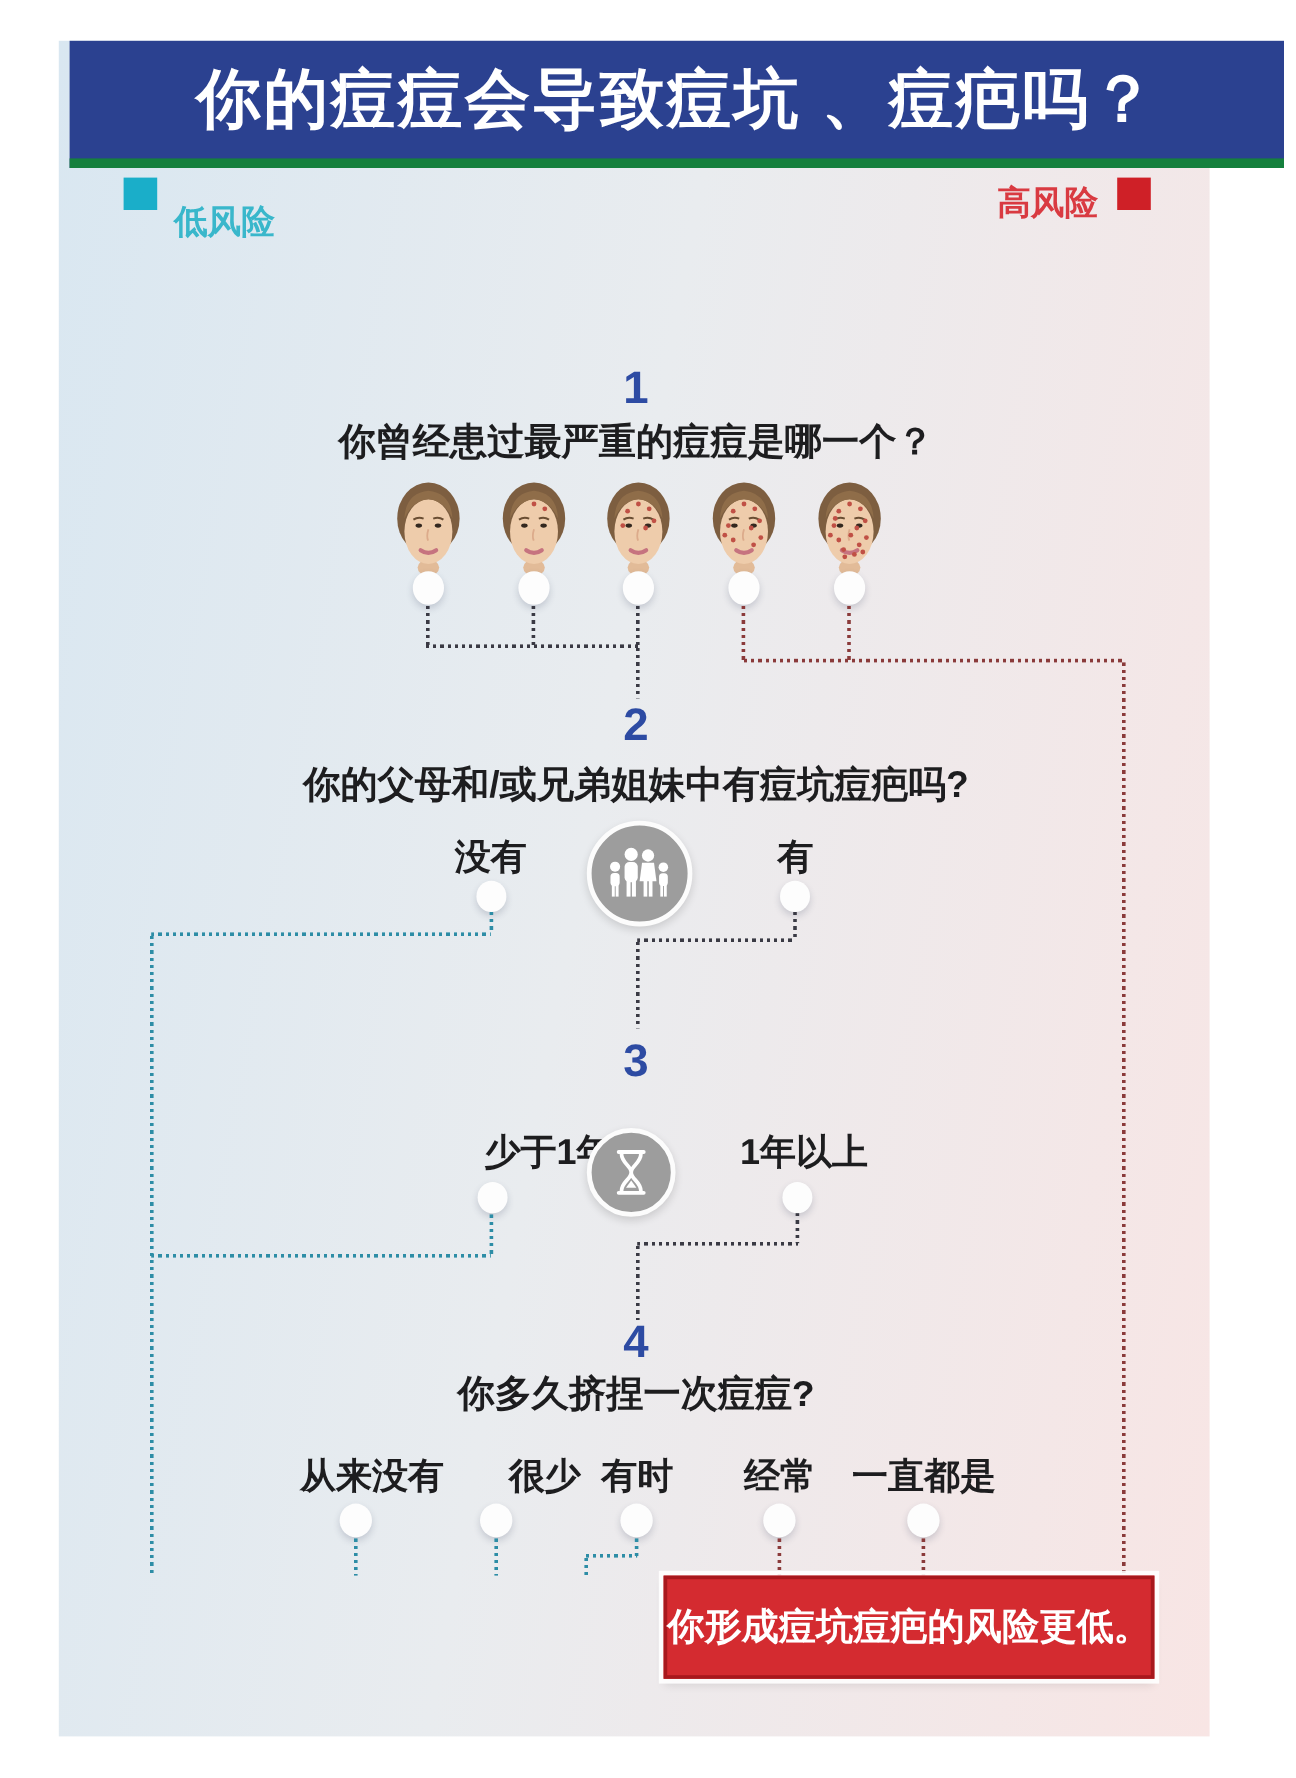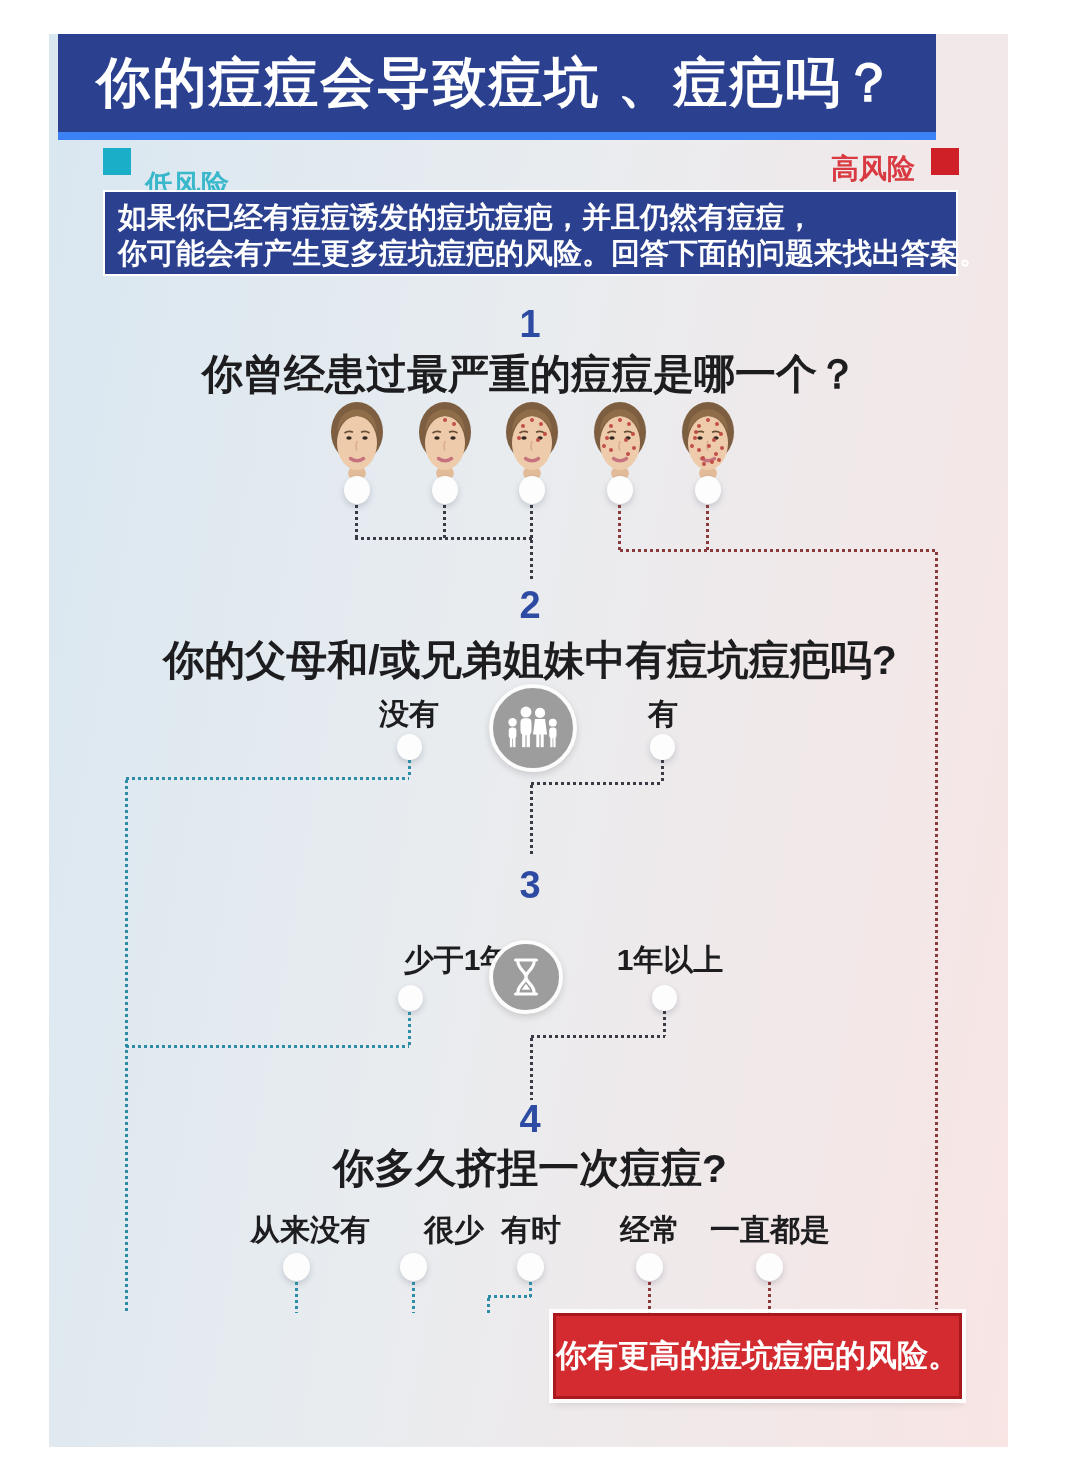--- a/index.html
+++ b/index.html
@@ -1,32 +1,32 @@
 <!DOCTYPE html>
 <html style="--header_blue: #2b4190; --number_blue: #2d4ba3; --low_teal: #1494be; --high_red: #d42b30; --legend_teal: #1aaec9; --legend_teal_text: #39b7cb; --legend_red: #cf2027; --legend_red_text: #d93a41; --line_teal: #2d8da6; --line_dark: #3a3a44; --line_maroon: #8a3a3a; --icon_gray: #9d9d9d;"><head>
 <meta charset="utf-8">
 <style>
   html,body{margin:0;padding:0;background:#fff;}
   .canvas{position:relative;width:1080px;height:1482px;background:#ffffff;overflow:hidden;
           font-family:"Liberation Sans","DejaVu Sans",sans-serif;}
   .bg-panel{position:absolute;left:49px;top:34px;width:959px;height:1413px;
             background:linear-gradient(100deg,#d9e7f1 0%,#e9ecef 46%,#f8e5e4 100%);}
-  .header-bar{position:absolute;left:58px;top:34px;width:878px;height:98px;
-              background:var(--header_blue);border-bottom:8px solid #3b82f6;
+  .header-bar{position:absolute;left:58px;top:34px;width:1012px;height:98px;
+              background:var(--header_blue);border-bottom:8px solid #15803d;
               display:flex;align-items:center;justify-content:center;}
   .main-title{color:#fff;font-size:54px;font-weight:bold;letter-spacing:2px;white-space:nowrap;}
   .legend-square{position:absolute;width:28px;height:27px;}
   .legend-label{position:absolute;font-size:28px;font-weight:bold;white-space:nowrap;}
   .intro-box{position:absolute;left:103px;top:190px;width:855px;height:86px;box-sizing:border-box;
              background:var(--header_blue);border:2px solid #ffffff;padding:7px 0 0 13px;}
   .intro-line{color:#fff;font-size:29px;font-weight:bold;line-height:36px;white-space:nowrap;}
   .qnum{position:absolute;width:120px;text-align:center;color:var(--number_blue);
         font-size:38px;font-weight:bold;}
   .question{position:absolute;left:0;width:1060px;text-align:center;color:#1d1d1f;
-            font-size:41px;font-weight:bold;white-space:nowrap;}
+            font-size:31px;font-weight:bold;white-space:nowrap;}
   .ans{position:absolute;transform:translateX(-50%);font-size:30px;font-weight:bold;
        color:#1d1d1f;white-space:nowrap;}
   .opt-circle{position:absolute;background:#fdfdfd;border-radius:50%;
               box-shadow:0 3px 6px rgba(50,60,90,.20);}
   .c26{width:26px;height:28px;} .c25{width:25px;height:26px;} .c27{width:27px;height:28px;}
   .face-slot{position:absolute;top:396px;width:66px;height:84px;}
   .icon-circle{position:absolute;border-radius:50%;background:var(--icon_gray);
                border:4px solid #fcfcfc;box-sizing:border-box;
                box-shadow:0 3px 7px rgba(0,0,0,.14);
                display:flex;align-items:center;justify-content:center;}
@@ -50,24 +50,20 @@
 
   <div class="header-bar">
     <div class="main-title">你的痘痘会导致痘坑 、痘疤吗？</div>
   </div>
 
   <div class="legend-square" style="left:103px;top:148px;background:var(--legend_teal);"></div>
   <div class="legend-label" style="left:145px;top:150px;color:var(--legend_teal_text);margin-top:16px;">低风险</div>
   <div class="legend-label" style="left:831px;top:150px;color:var(--legend_red_text);">高风险</div>
   <div class="legend-square" style="left:931px;top:148px;background:var(--legend_red);"></div>
 
-  <div class="intro-box">
-    <div class="intro-line">如果你已经有痘痘诱发的痘坑痘疤，并且仍然有痘痘，</div>
-    <div class="intro-line">你可能会有产生更多痘坑痘疤的风险。回答下面的问题来找出答案。</div>
-  </div>
 
   <div class="qnum" style="left:470px;top:303px;">1</div>
   <div class="question" style="top:347px;">你曾经患过最严重的痘痘是哪一个？</div>
 
   <div class="face-slot" style="left:324px;"><svg viewBox="0 0 64 84" width="66" height="84">
     <ellipse cx="32" cy="77" rx="9" ry="7" fill="#e2bb98"></ellipse>
     <ellipse cx="32" cy="36" rx="26" ry="30" fill="#7d5e40"></ellipse>
     <ellipse cx="32" cy="47" rx="20" ry="27" fill="#eeccab"></ellipse>
     <path d="M12 36 Q13 15 32 13 Q51 15 52 36 Q45 21 32 20 Q19 21 12 36 Z" fill="#8f6d49"></path>
     <path d="M19.5 37 q4 -2.6 8.5 -0.8" stroke="#6a4e33" stroke-width="1.7" fill="none"></path>
@@ -269,15 +265,15 @@
     <div class="dl dlv teal" style="left:529px;top:1282px;height:15px;"></div>
     <div class="dl dlh teal" style="left:488px;top:1295px;width:43px;"></div>
     <div class="dl dlv teal" style="left:487px;top:1298px;height:16px;"></div>
   </div>
   <div>
     <div class="dl dlv maroon" style="left:648px;top:1282px;height:31px;"></div>
     <div class="dl dlv maroon" style="left:768px;top:1282px;height:31px;"></div>
   </div>
 
   <div class="result result-high">
-    <span>你有更高的痘坑痘疤的风险。</span>
+    <span>你形成痘坑痘疤的风险更低。</span>
   </div>
 </div>
 
 </body></html>

